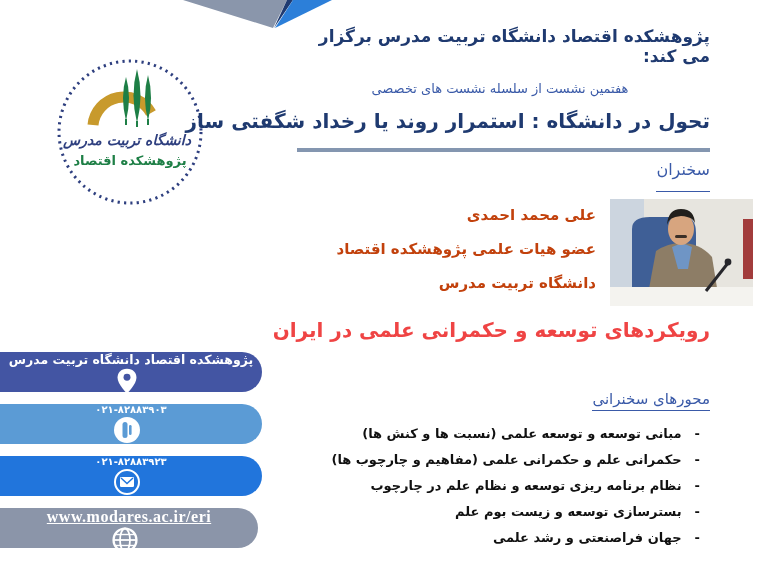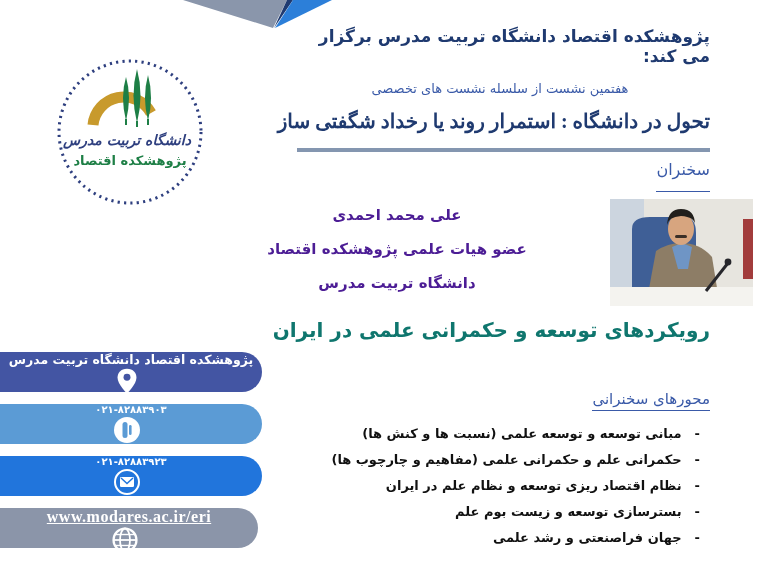--- a/index.html
+++ b/index.html
@@ -9,34 +9,34 @@
     font-family:"DejaVu Sans",sans-serif;
   }
   
   .ribbon{position:absolute;left:180px;top:0;width:155px;height:30px;}
   
   .logo{position:absolute;left:55px;top:55px;width:150px;height:152px;}
   
   .header{position:absolute;right:70px;top:26px;width:420px;direction:rtl;}
   .header .organizer{color:#1f3a70;font-size:17px;font-weight:bold;text-align:right;}
   .header .series{color:#3a5aa8;font-size:13px;font-weight:normal;text-align:center;margin-top:15px;}
-  .header .event-title{color:#1f3a70;font-size:20px;font-weight:bold;text-align:right;margin-top:13px;white-space:nowrap;font-family:Liberation Serif, serif;}
+  .header .event-title{color:#1f3a70;font-size:20px;font-weight:bold;text-align:right;margin-top:13px;white-space:nowrap;}
   .divider{position:absolute;right:70px;top:148px;width:413px;height:4px;background:#8496b0;}
   
   .speaker-heading{position:absolute;right:70px;top:160px;direction:rtl;color:#3a5aa8;
     font-size:16px;font-weight:500;border-bottom:1.5px solid #3a5aa8;padding-bottom:12px;}
   .speaker-photo{position:absolute;right:27px;top:199px;width:143px;height:107px;}
-  .speaker-info{position:absolute;right:168px;top:198px;width:430px;direction:rtl;text-align:center;
-    color:#4c1d95;font-weight:bold;}
+  .speaker-info{position:absolute;right:184px;top:198px;width:430px;direction:rtl;text-align:right;
+    color:#c2410c;font-weight:bold;}
   .speaker-info .name{font-size:15px;line-height:34px;}
   .speaker-info .aff1{font-size:15px;line-height:34px;}
   .speaker-info .aff2{font-size:15px;line-height:34px;}
   
   .lecture-title{position:absolute;right:70px;top:318px;width:430px;direction:rtl;text-align:center;
-    color:#0f766e;font-size:20px;font-weight:bold;white-space:nowrap;}
+    color:#ef4444;font-size:20px;font-weight:bold;white-space:nowrap;}
   
   .topics-heading{position:absolute;right:70px;top:390px;direction:rtl;color:#3a5aa8;
     font-size:15px;font-weight:500;border-bottom:1.5px solid #3a5aa8;padding-bottom:2px;}
   .topics-list{position:absolute;right:80px;top:421px;width:620px;direction:rtl;
     list-style:none;margin:0;padding:0;}
   .topics-list li{display:flex;gap:13px;justify-content:flex-start;
     color:#111111;font-size:13px;font-weight:bold;line-height:26px;}
   .topics-list .dash{font-weight:bold;}
   
   .bar{position:absolute;left:0;height:40px;width:262px;border-radius:0 20px 20px 0;
@@ -112,21 +112,21 @@
   <li>
     <span class="dash">-</span>
     <span>مبانی توسعه و توسعه علمی (نسبت ها و کنش ها)</span>
   </li>
   <li>
     <span class="dash">-</span>
     <span>حکمرانی علم و حکمرانی علمی (مفاهیم و چارچوب ها)</span>
   </li>
   <li>
     <span class="dash">-</span>
-    <span>نظام اقتصاد ریزی توسعه و نظام علم در ایران</span>
+    <span>نظام برنامه ریزی توسعه و نظام علم در چارچوب</span>
   </li>
   <li>
     <span class="dash">-</span>
     <span>بسترسازی توسعه و زیست بوم علم</span>
   </li>
   <li>
     <span class="dash">-</span>
     <span>جهان فراصنعتی و رشد علمی</span>
   </li>
 </ul>

